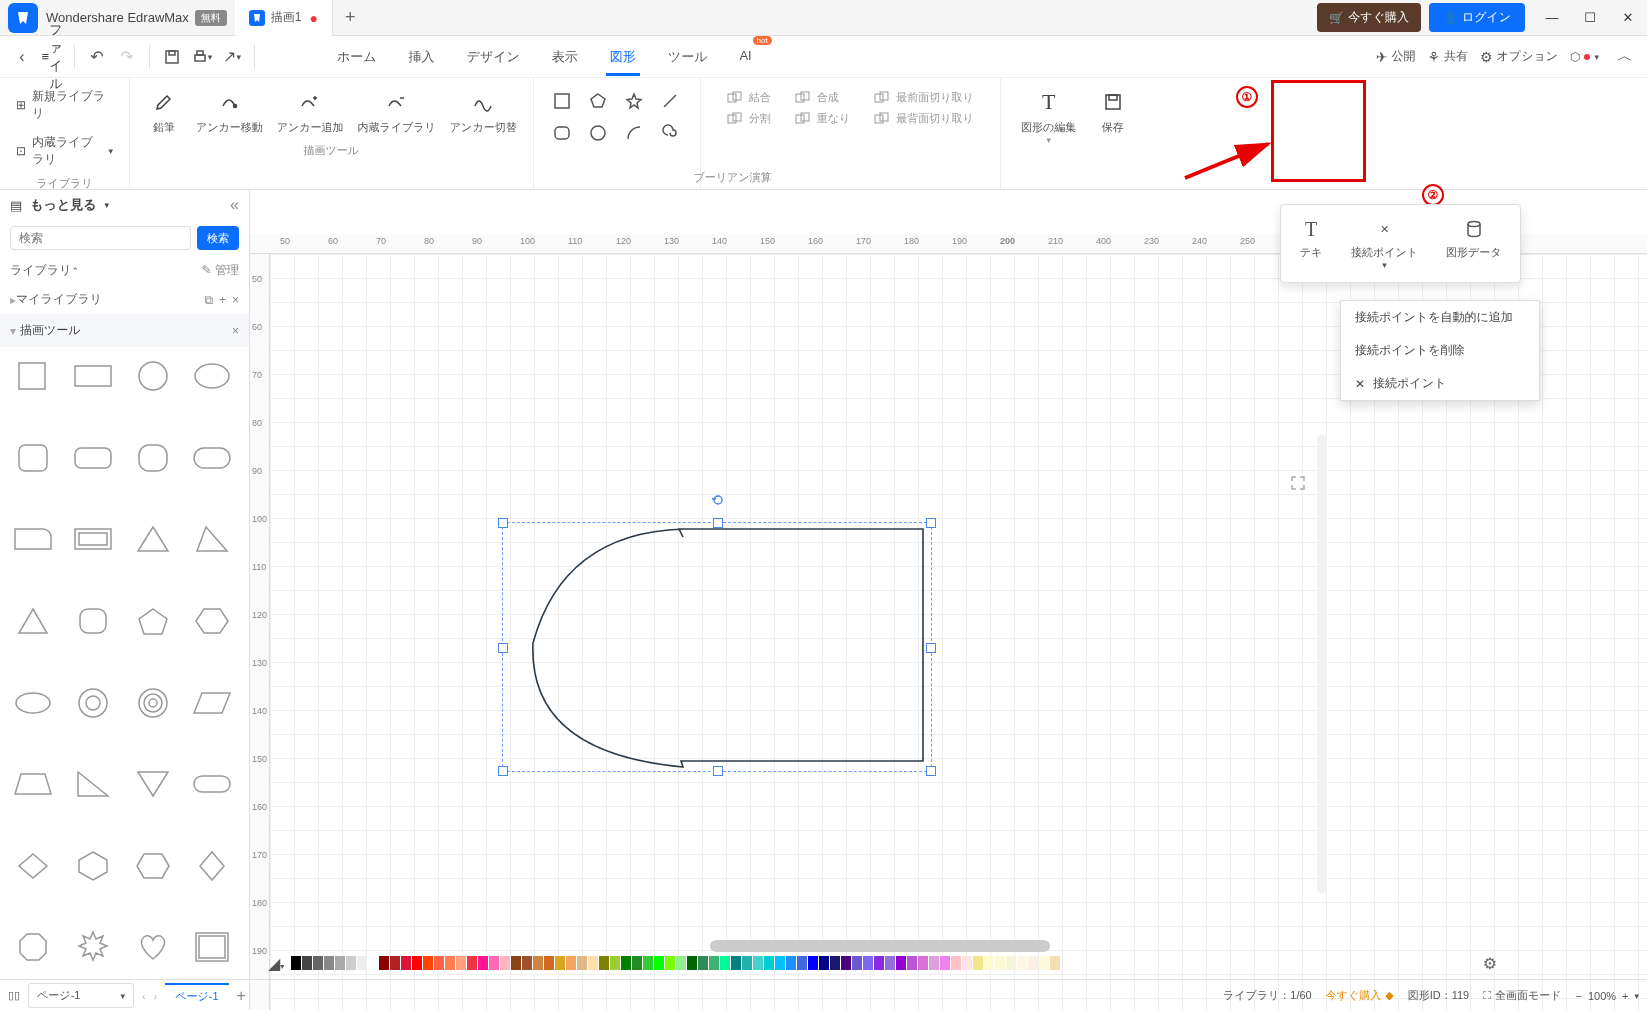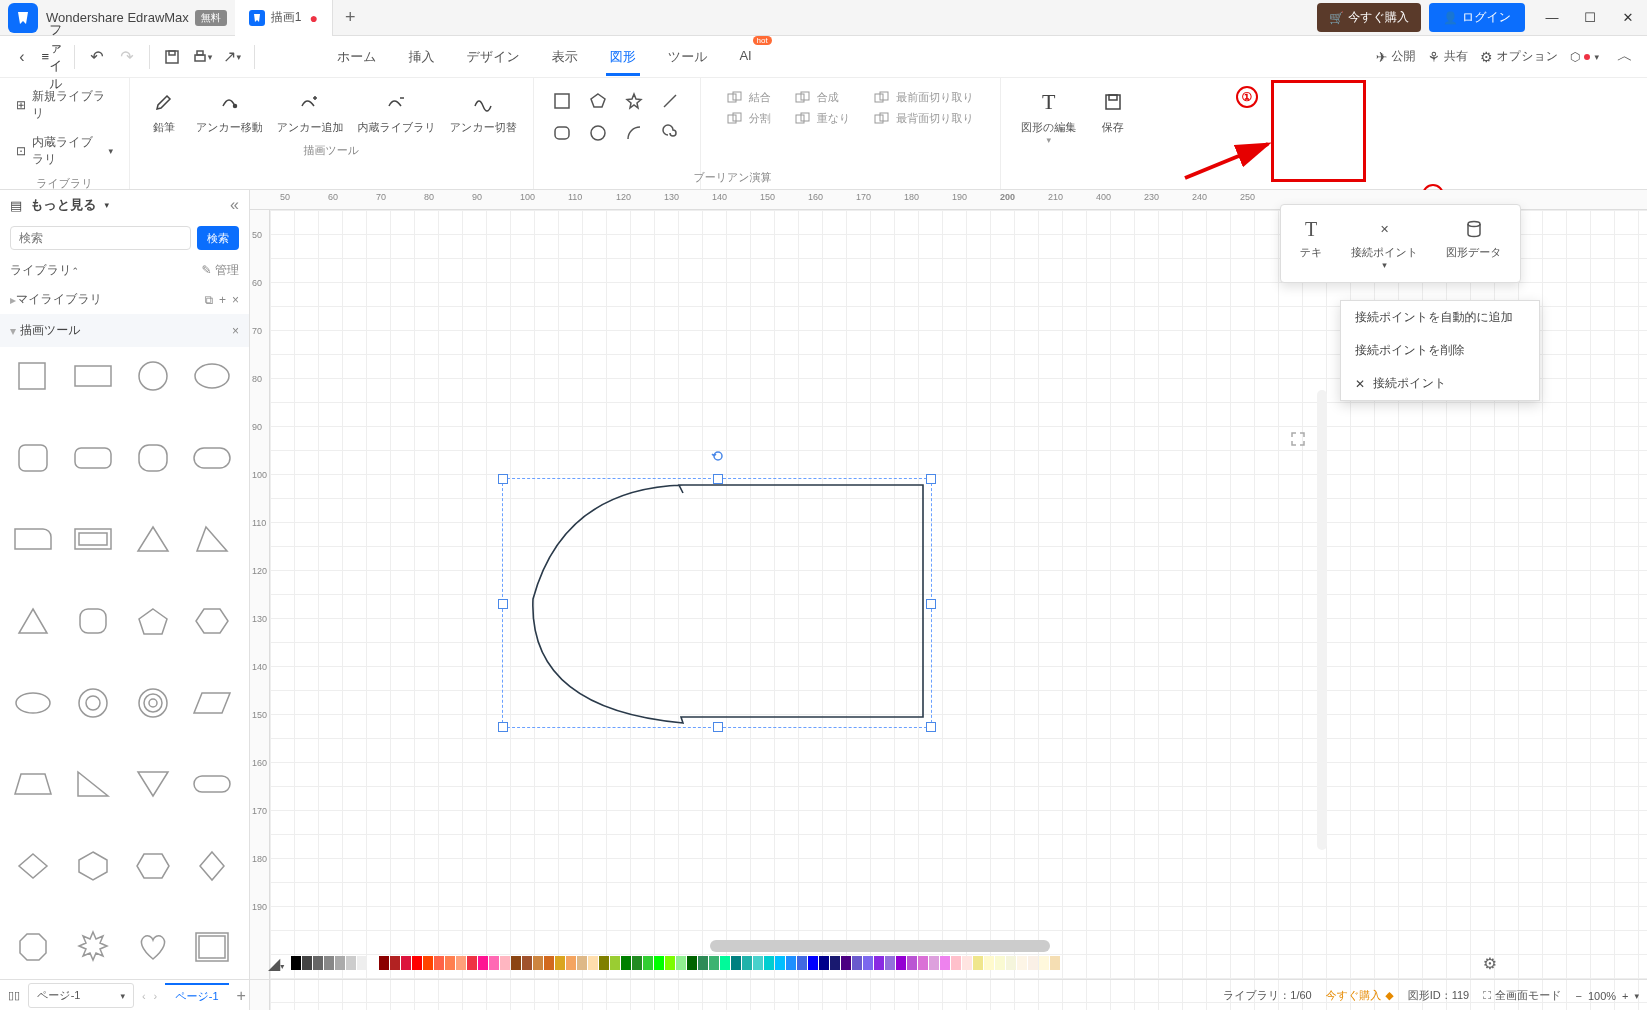--- a/index.html
+++ b/index.html
@@ -68,21 +68,21 @@
 .search-input { flex: 1; border: 1px solid #ddd; border-radius: 4px; padding: 4px 8px; font-size: 12px; }
 .search-btn { background: #0b6efd; color: #fff; font-size: 11px; padding: 4px 10px; border-radius: 4px; cursor: pointer; border: none; }
 .lib-row { display: flex; align-items: center; padding: 6px 10px; font-size: 12px; color: #555; }
 .lib-row .icons { margin-left: auto; display: flex; gap: 6px; color: #888; }
 .section-title { display: flex; align-items: center; padding: 8px 10px; font-size: 12px; color: #444; background: #f5f7fa; }
 .section-title .xbtn { margin-left: auto; color: #888; cursor: pointer; }
 .shapes-palette { display: grid; grid-template-columns: repeat(4, 1fr); gap: 10px; padding: 10px; overflow-y: auto; flex: 1; }
 .palette-shape { width: 46px; height: 38px; display: flex; align-items: center; justify-content: center; }
 .palette-shape svg { stroke: #999; fill: none; stroke-width: 1.5; }
 
-.canvas-area { flex: 1; position: relative; background: #fff; overflow: hidden; }
+.canvas-area { flex: 1; position: relative; background: #fff; overflow: hidden; margin-top: 44px; }
 .ruler-h { height: 20px; background: #fafafa; border-bottom: 1px solid #ddd; display: flex; font-size: 9px; color: #888; position: relative; padding-left: 20px; }
 .ruler-mark { position: absolute; top: 2px; }
 .ruler-v { position: absolute; left: 0; top: 20px; width: 20px; bottom: 0; background: #fafafa; border-right: 1px solid #ddd; font-size: 9px; color: #888; }
 .ruler-v-mark { position: absolute; left: 2px; }
 .canvas { position: absolute; left: 20px; top: 20px; right: 0; bottom: 0; background-image: linear-gradient(#eee 1px, transparent 1px), linear-gradient(90deg, #eee 1px, transparent 1px); background-size: 24px 24px; }
 
 
 .shape-sel { position: absolute; border: 1px dashed #6aa0ff; }
 .sel-handle { position: absolute; width: 10px; height: 10px; background: #fff; border: 1.5px solid #4a88e8; }
 .rot-handle { position: absolute; width: 14px; height: 14px; }

